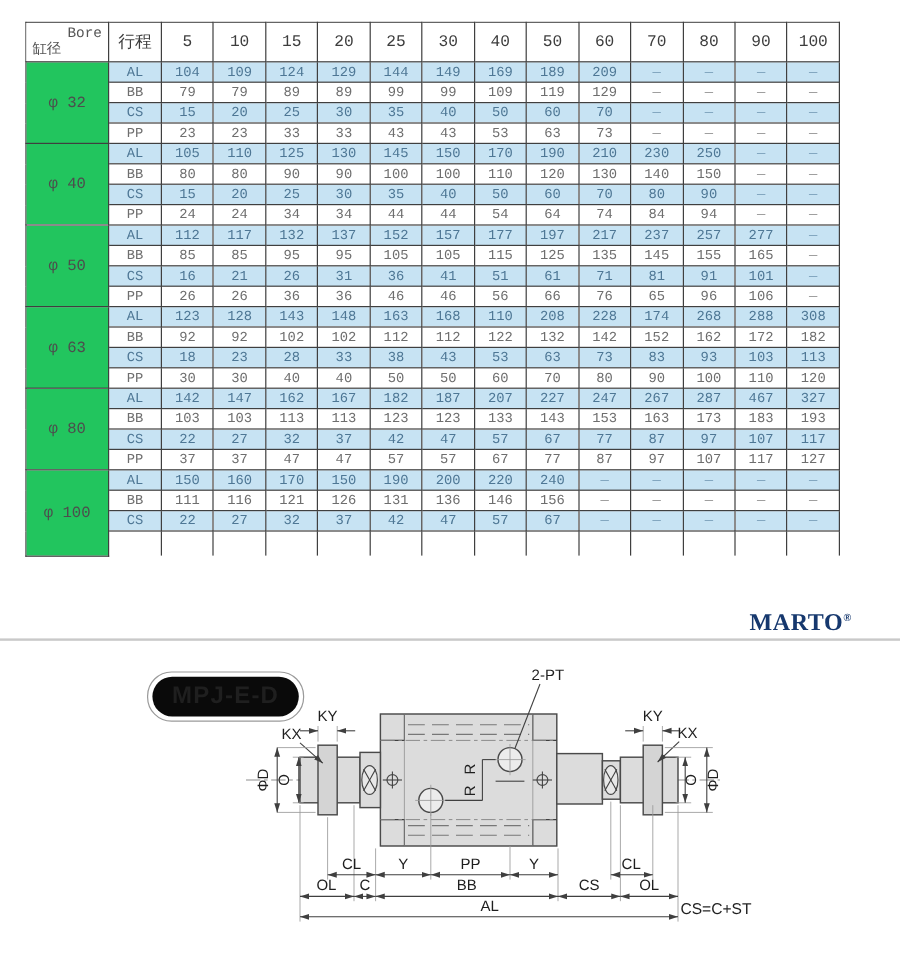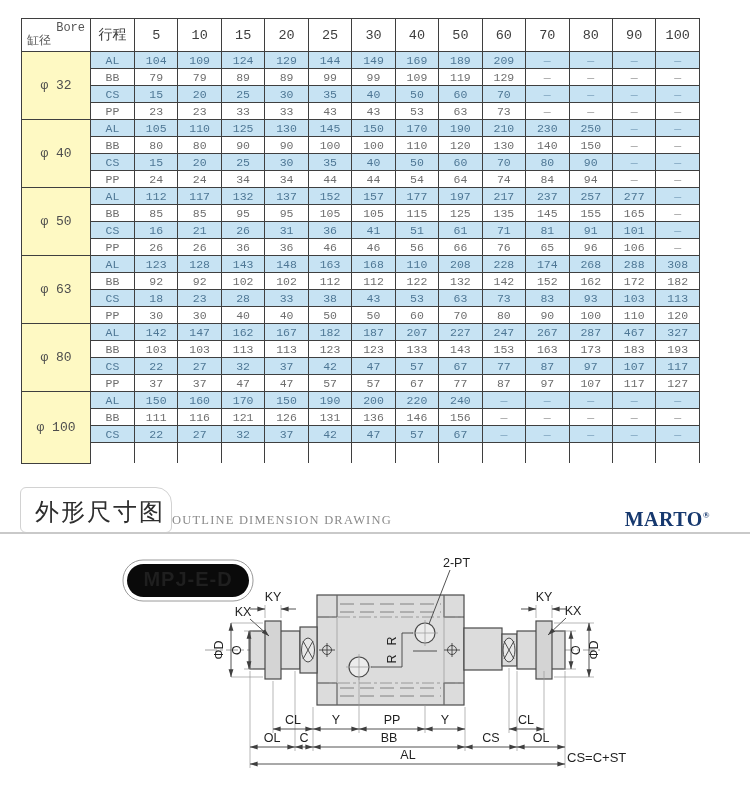--- a/index.html
+++ b/index.html
@@ -14,21 +14,21 @@
   #dim-table th,#dim-table td{border:1px solid var(--border,#3f3f3f);padding:0;text-align:center;
              vertical-align:middle;overflow:hidden;white-space:nowrap;}
   #dim-table th{height:32px;font-weight:normal;font-size:13.5px;color:#3d3d3d;background:#fff;}
   #dim-table td{height:16px;font-size:11.5px;color:#6e6e6e;background:#fff;}
   #dim-table .bore-th{width:68px;position:relative;}
   #dim-table .stroke-th{width:43px;font-size:14px;}
   .b-en{position:absolute;top:2px;right:5px;font-size:12px;color:#555;}
   .b-zh{position:absolute;bottom:2px;left:5px;font-size:12px;color:#555;}
   #dim-table .bore-cell{font-size:13px;color:#4d4d4d;background:#fff;}
   #dim-table tr.hl td{background:var(--hl,#c7e3f3);color:#4e7795;}
-  #dim-table tr.hl td.bore-cell{background:#fef9c3;color:#4d4d4d;}
+  #dim-table tr.hl td.bore-cell{background:#22c55e;color:#4d4d4d;}
   #dim-table td.dash{color:#9a9a9a;}
   #dim-table tr.hl td.dash{color:#7fa3bd;}
   #dim-table tr.stub-row td{height:20px;border-bottom:none;background:#fff;}
 
   
   .title-box{position:absolute;left:20px;top:487px;width:150px;height:44px;
              border:1px solid #d2d2d2;border-radius:6px 16px 6px 6px;background:#fff;}
   .title-zh{position:absolute;left:14px;top:8px;font-family:"Liberation Serif",serif;
             font-size:24px;letter-spacing:2px;color:#2e2e2e;}
   .title-en{position:absolute;left:172px;top:513px;font-family:"Liberation Serif",serif;
@@ -466,24 +466,20 @@
             <td></td>
             <td></td>
             <td></td>
             <td></td>
             <td></td>
           </tr>
         </tbody>
       </table>
   </div>
 
-  <div class="title-box">
-    <span class="title-zh">外形尺寸图</span>
-  </div>
-  <div class="title-en">OUTLINE DIMENSION DRAWING</div>
   <div class="brand"><span>MARTO</span><sup>®</sup></div>
   <div class="divider"></div>
 
   <svg class="drawing" viewBox="0 540 750 260">
     <defs>
       <marker id="arw" viewBox="0 0 10 8" refX="10" refY="4" markerWidth="8.5" markerHeight="7" orient="auto-start-reverse">
         <path d="M0,0.8 L10,4 L0,7.2 Z" fill="#3f3f3f"></path>
       </marker>
     </defs>
 

